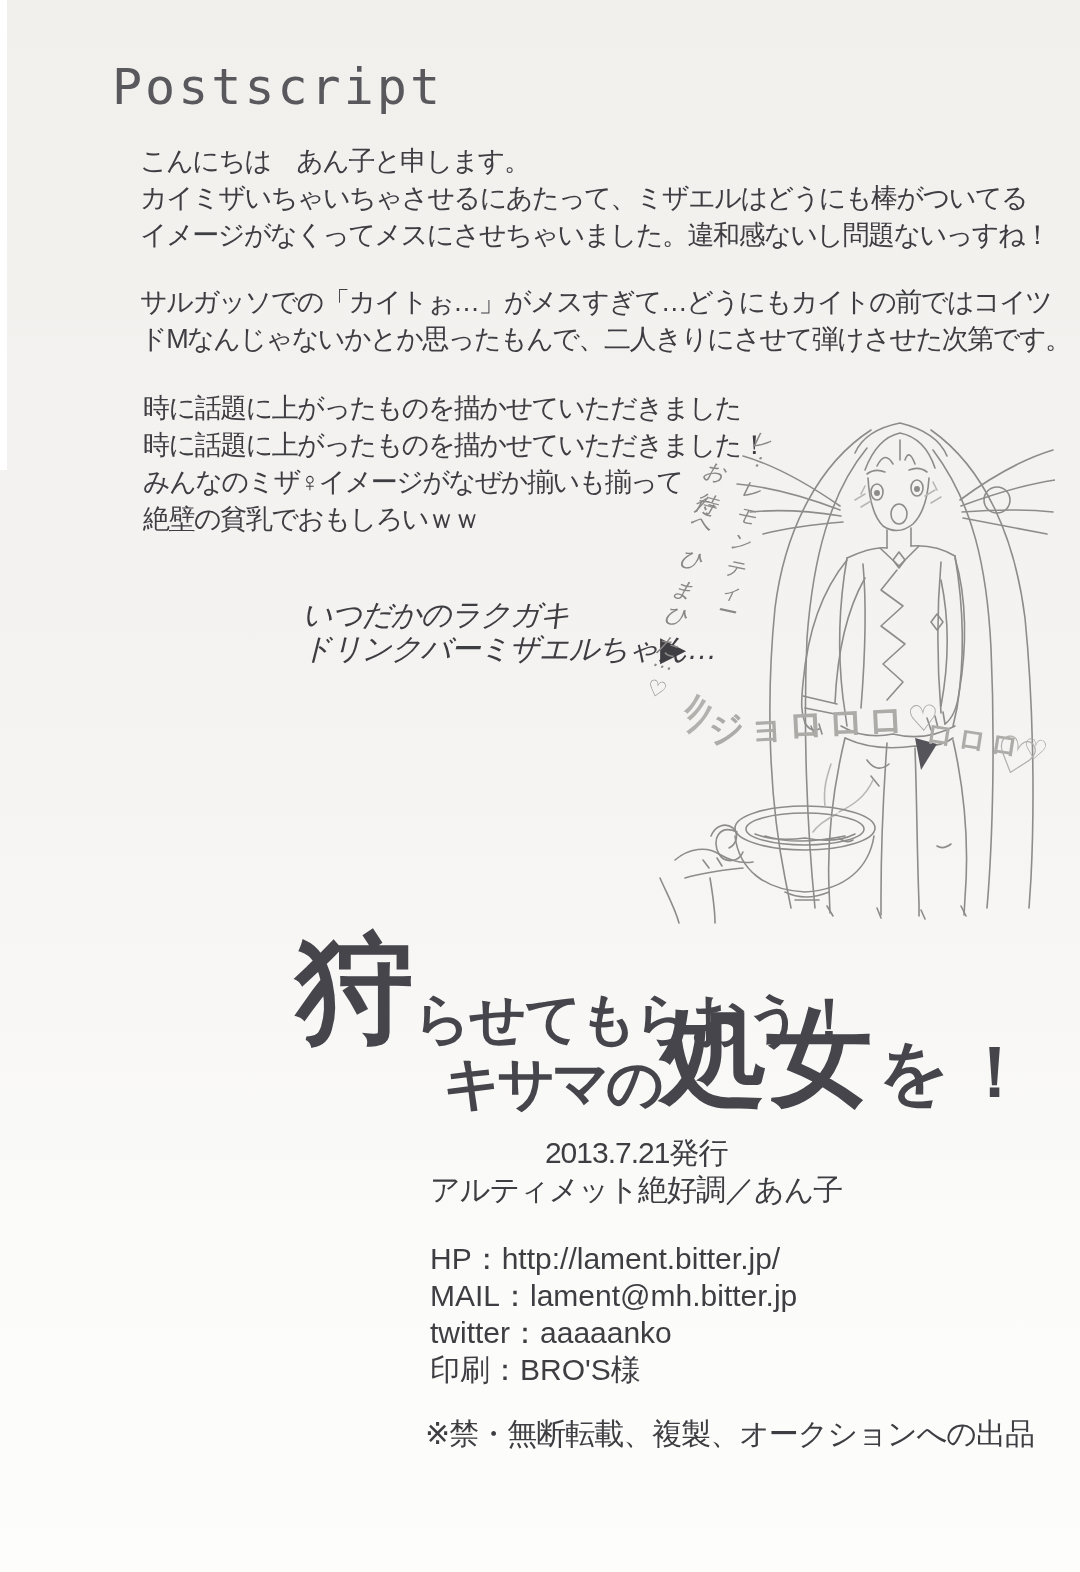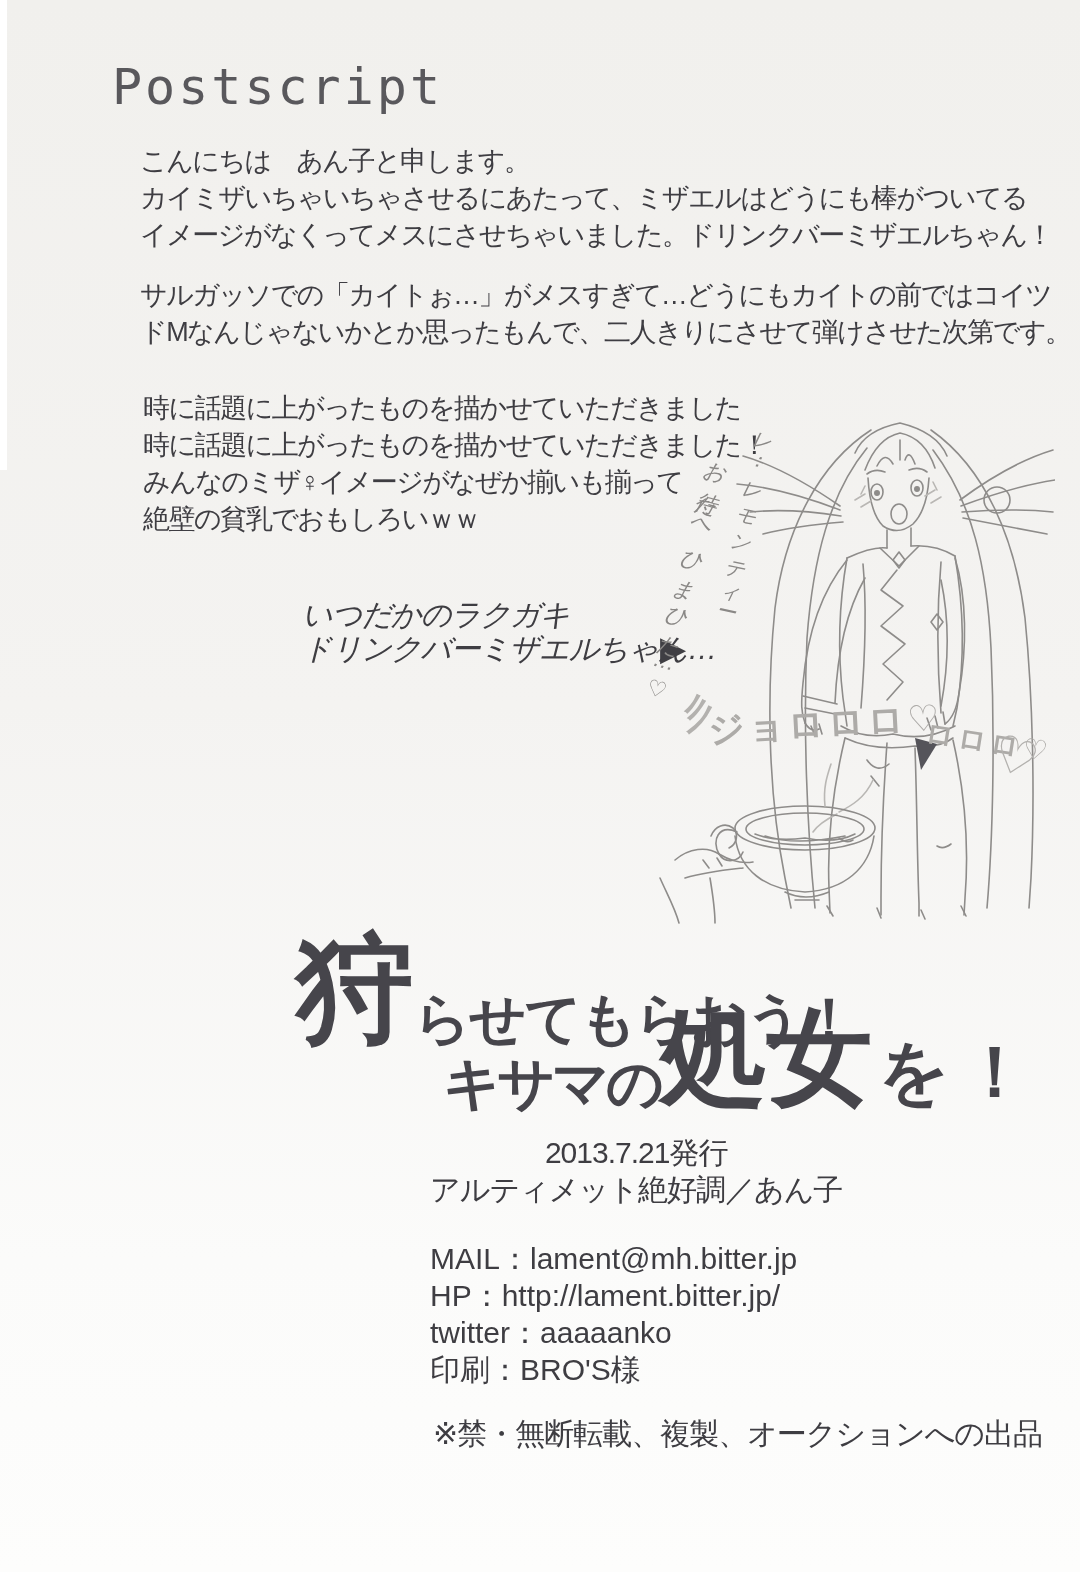--- a/index.html
+++ b/index.html
@@ -10,21 +10,21 @@
   }
   .scan-edge{position:absolute;left:0;top:0;width:7px;height:470px;background:#ffffff;}
   .ps-title{
     position:absolute;left:112px;top:58px;margin:0;
     font-family:"DejaVu Sans Mono","Liberation Mono",monospace;
     font-size:50px;font-weight:400;color:#59585c;letter-spacing:3px;
   }
   .para{position:absolute;font-size:27px;line-height:37px;letter-spacing:-1.5px;color:#3e3d42;}
   .para .line{white-space:pre;}
   .p1{left:140px;top:143px;}
-  .p2{left:140px;top:277px;}
+  .p2{left:140px;top:284px;}
   .p3{left:143px;top:390px;}
   .caption{position:absolute;left:302px;top:598px;font-size:30px;line-height:34px;letter-spacing:-1px;font-style:italic;}
   .pointer{position:absolute;left:660px;top:628px;font-size:34px;color:#3f3e43;}
   .note{
     position:absolute;writing-mode:vertical-rl;text-orientation:upright;
     color:#8a8886;font-style:italic;letter-spacing:4px;transform-origin:50% 0;
   }
   .note-re{left:754px;top:420px;font-size:20px;transform:rotate(12deg);}
   .note-wait{left:706px;top:448px;font-size:22px;transform:rotate(15deg);}
   .sketch-svg{position:absolute;left:615px;top:408px;width:440px;height:525px;}
@@ -42,35 +42,35 @@
     font-family:"Liberation Serif","DejaVu Serif",serif;font-weight:600;color:#46454b;}
   .mt-row1{left:296px;top:930px;height:120px;}
   .mt-row2{left:443px;top:1000px;height:112px;}
   .mt-big{font-size:118px;line-height:1;}
   .mt-rest{font-size:56px;line-height:1;margin-bottom:3px;letter-spacing:-2px;}
   .mt-small{font-size:57px;line-height:1;margin-bottom:0;letter-spacing:-4px;}
   .mt-big2{font-size:106px;line-height:1;}
   .mt-post{font-size:70px;line-height:1;margin-bottom:4px;letter-spacing:10px;margin-left:6px;}
   .colophon-pub{position:absolute;left:430px;top:1134px;font-size:30px;line-height:37px;letter-spacing:-1px;text-align:center;}
   .colophon-contact{position:absolute;left:430px;top:1240px;font-size:30px;line-height:37px;letter-spacing:0px;}
-  .notice{position:absolute;left:425px;top:1414px;font-size:30px;letter-spacing:-1px;margin-left:8px;}
+  .notice{position:absolute;left:425px;top:1414px;font-size:30px;letter-spacing:-1px;}
 </style>
 </head>
 <body>
 
 <div class="page">
 
   <div class="scan-edge"></div>
 
   <h1 class="ps-title">Postscript</h1>
 
   <div class="para p1">
     <div class="line">こんにちは　あん子と申します。</div>
     <div class="line">カイミザいちゃいちゃさせるにあたって、ミザエルはどうにも棒がついてる</div>
-    <div class="line">イメージがなくってメスにさせちゃいました。ドリンクバーミザエルちゃん！</div>
+    <div class="line">イメージがなくってメスにさせちゃいました。違和感ないし問題ないっすね！</div>
   </div>
 
   <div class="para p2">
     <div class="line">サルガッソでの「カイトぉ…」がメスすぎて…どうにもカイトの前ではコイツ</div>
     <div class="line">ドMなんじゃないかとか思ったもんで、二人きりにさせて弾けさせた次第です。</div>
   </div>
 
   <div class="para p3">
     <div class="line">時に話題に上がったものを描かせていただきました</div>
     <div class="line">時に話題に上がったものを描かせていただきました！</div>
@@ -191,21 +191,21 @@
     <span class="mt-big2">処女</span>
     <span class="mt-post">を！</span>
   </div>
 
   <div class="colophon-pub">
     <div class="line">2013.7.21発行</div>
     <div class="line">アルティメット絶好調／あん子</div>
   </div>
 
   <div class="colophon-contact">
+    <div class="line">HP：http://lament.bitter.jp/</div>
     <div class="line">MAIL：lament@mh.bitter.jp</div>
-    <div class="line">HP：http://lament.bitter.jp/</div>
     <div class="line">twitter：aaaaanko</div>
     <div class="line">印刷：BRO'S様</div>
   </div>
 
   <div class="notice">※禁・無断転載、複製、オークションへの出品</div>
 
 </div>
 
 </body></html>

